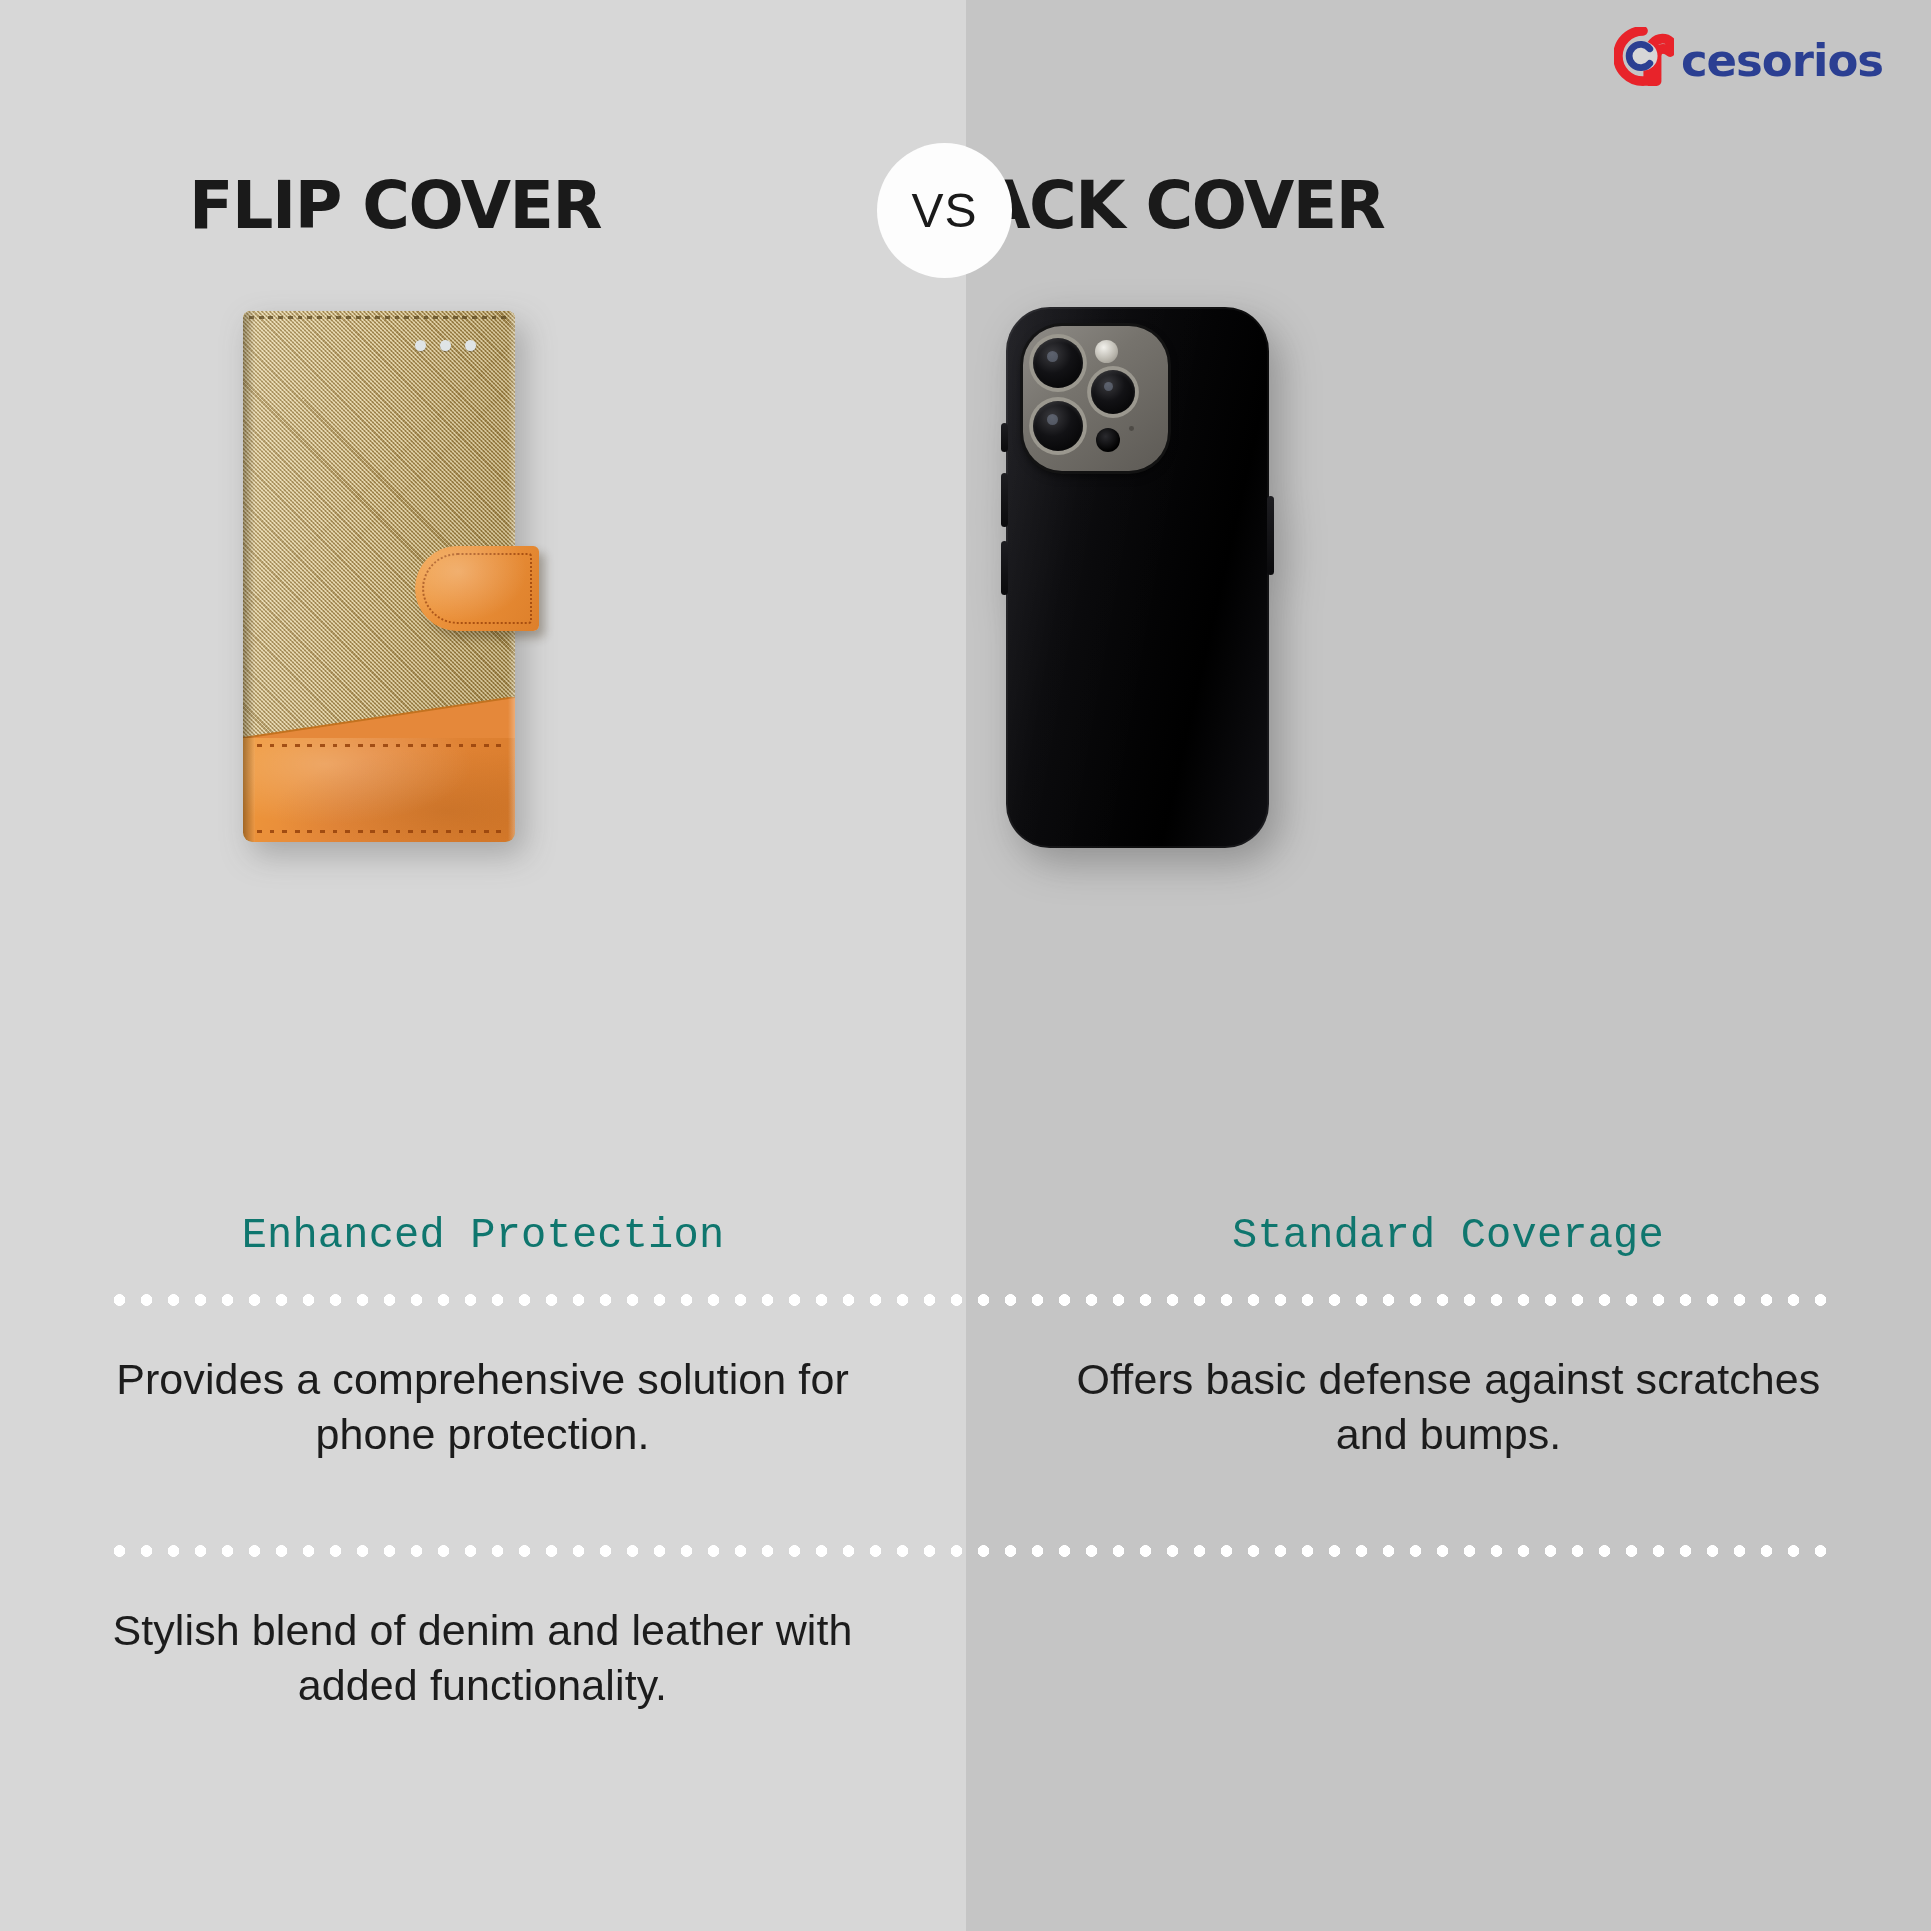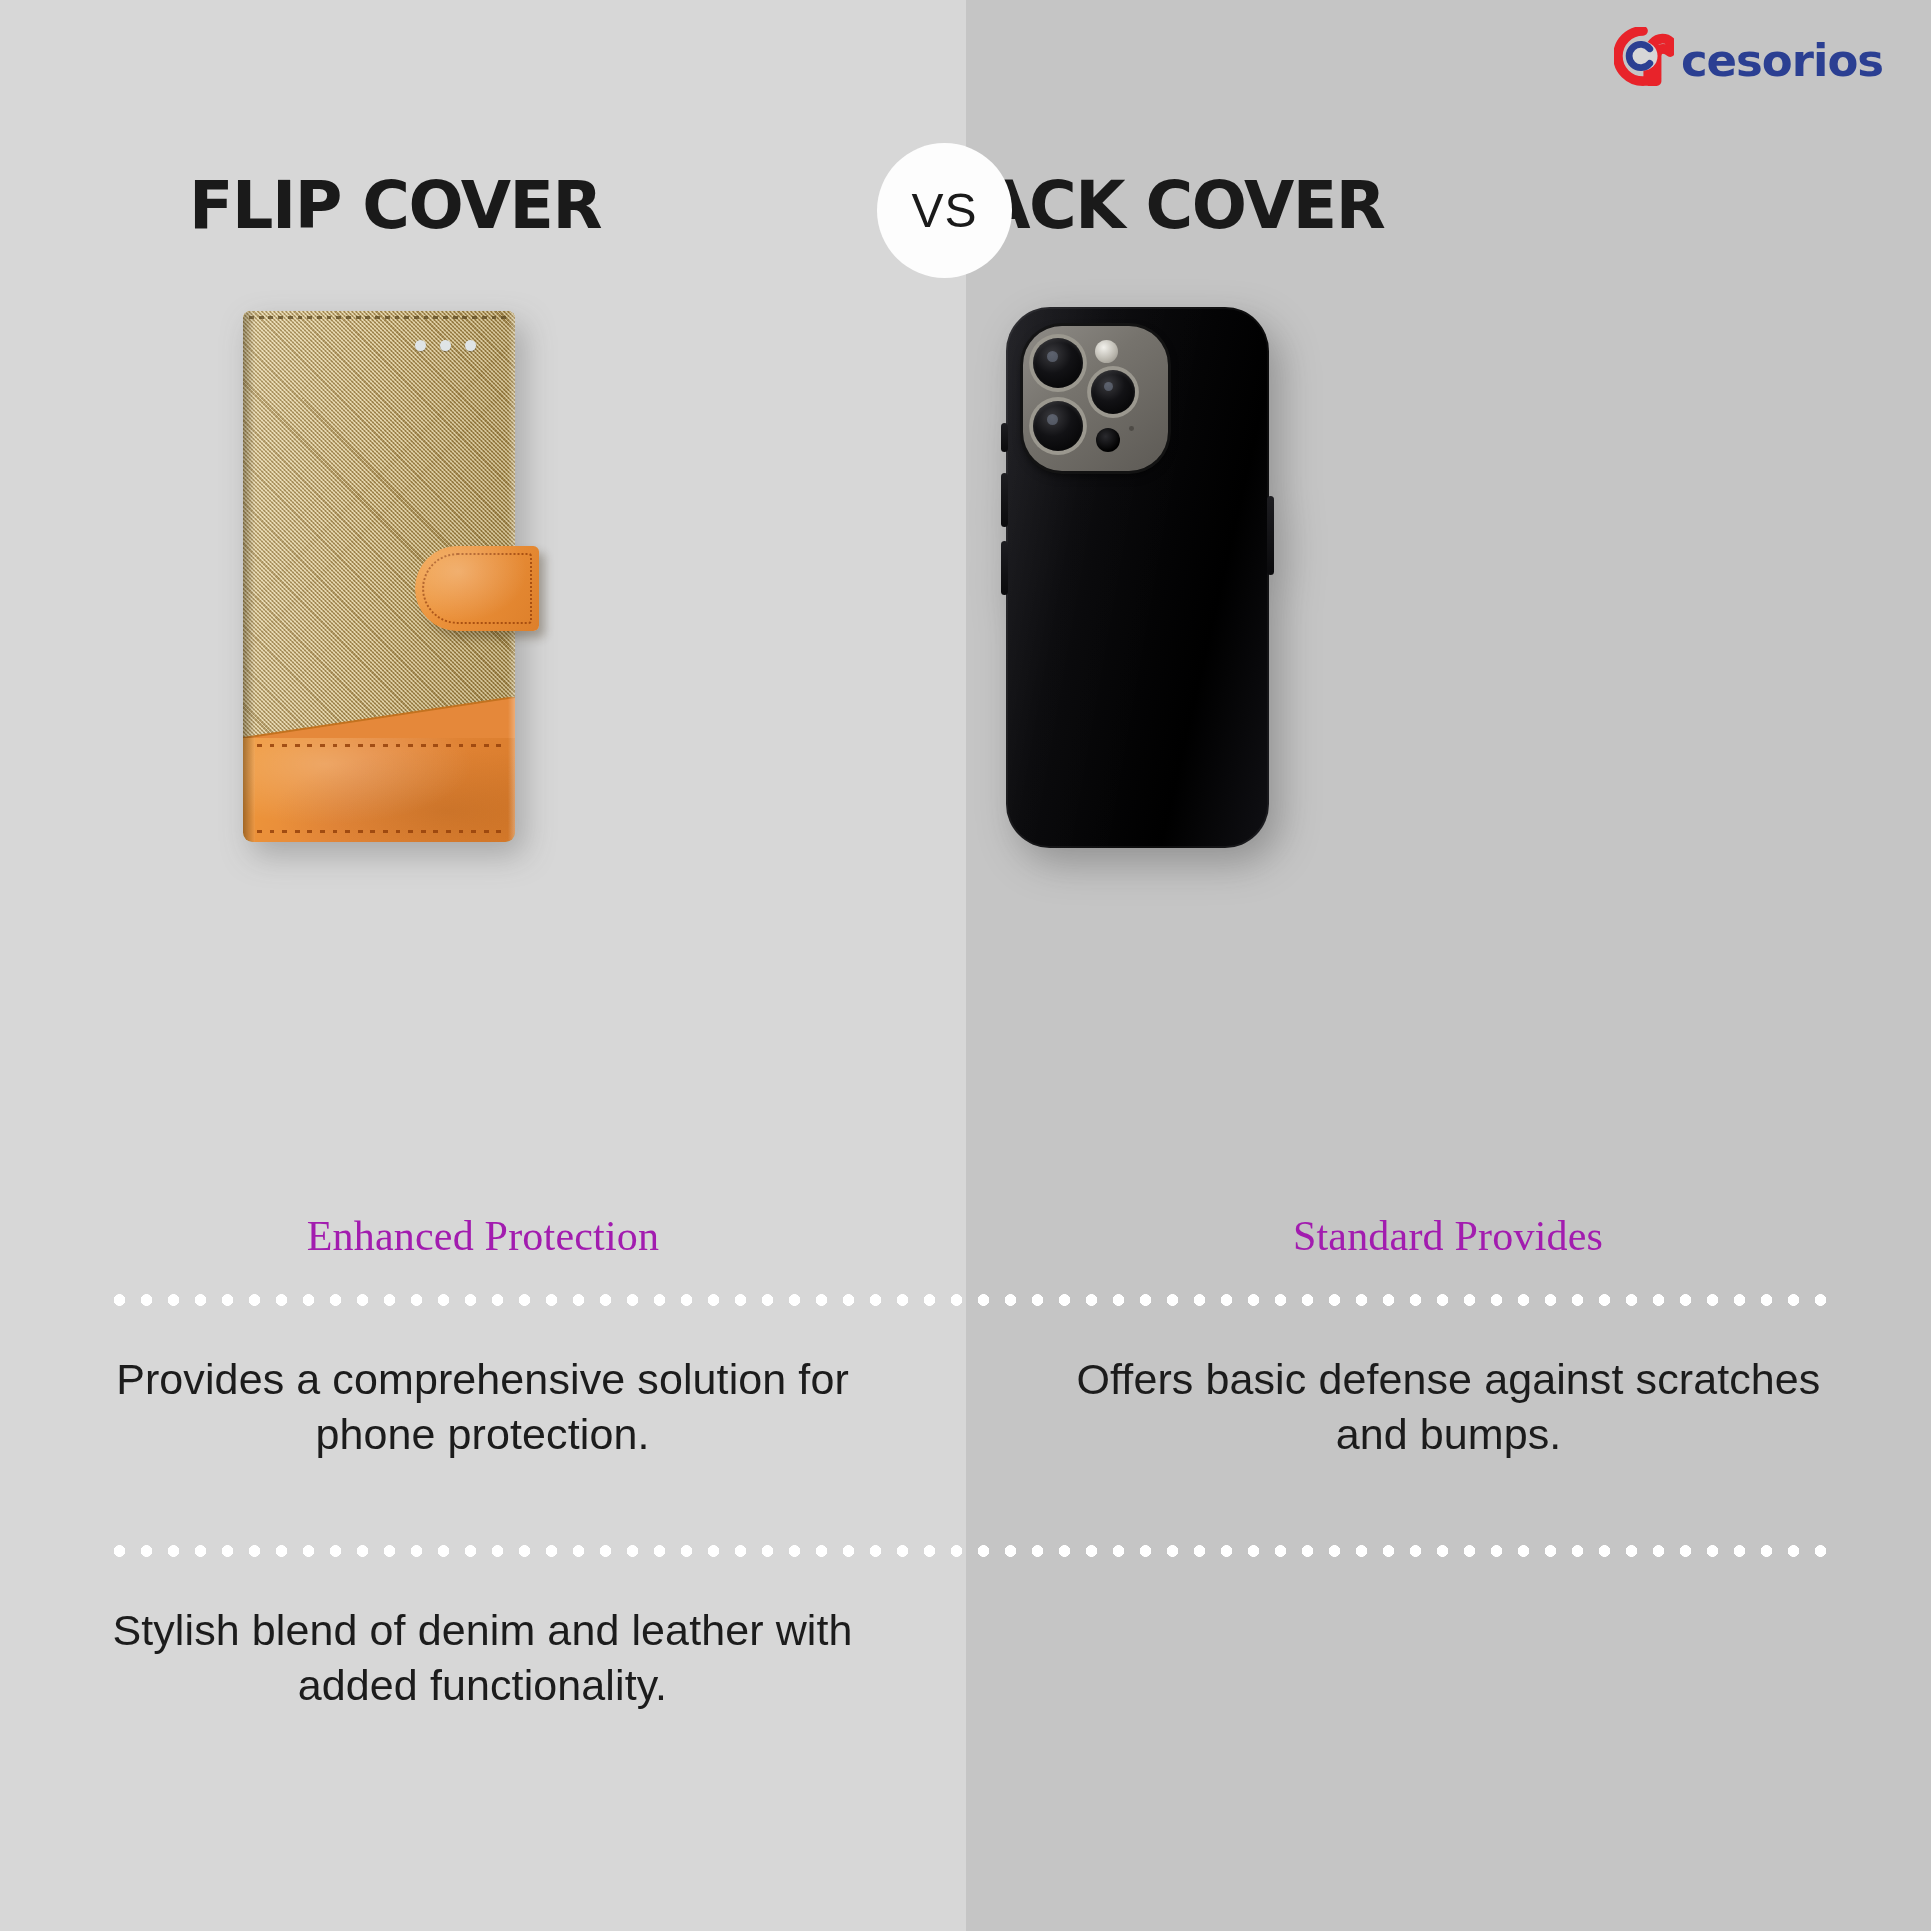--- a/index.html
+++ b/index.html
@@ -50,22 +50,22 @@
   .vs-badge span {
     font-family:"Liberation Sans", sans-serif;
     font-size:48px; font-weight:300; color:#1a1a1a;
     letter-spacing:1px;
   }
 
   
   .caption {
     position:absolute; top:1212px; width:792px;
     text-align:center;
-    font-family:Liberation Serif, serif;
-    font-weight:300; font-size:42px; color:#a21caf;
+    font-family:Liberation Mono, monospace;
+    font-weight:300; font-size:42px; color:#0f766e;
     letter-spacing:0.2px;
   }
   .caption-left  { left:87px; }
   .caption-right { left:1052px; }
 
   .body-text {
     position:absolute; width:753px; text-align:center;
     font-family:"Liberation Sans", sans-serif;
     font-weight:300; font-size:43px; line-height:1.27;
     color:#1c1c1c; letter-spacing:0.1px;
@@ -320,21 +320,21 @@
       <div class="lens lens-tl"></div>
       <div class="lens lens-bl"></div>
       <div class="lens lens-r"></div>
       <div class="flash"></div>
       <div class="lidar"></div>
       <div class="mic-dot"></div>
     </div>
   </div>
 
   <div class="caption caption-left">Enhanced Protection</div>
-  <div class="caption caption-right">Standard Provides</div>
+  <div class="caption caption-right">Standard Coverage</div>
 
   <div class="divider divider-1"></div>
   <div class="divider divider-2"></div>
 
   <div class="body-text row2-left">Provides a comprehensive solution for phone protection.</div>
   <div class="body-text row2-right">Offers basic defense against scratches and bumps.</div>
   <div class="body-text row3-left">Stylish blend of denim and leather with added functionality.</div>
 
 </div>
 

